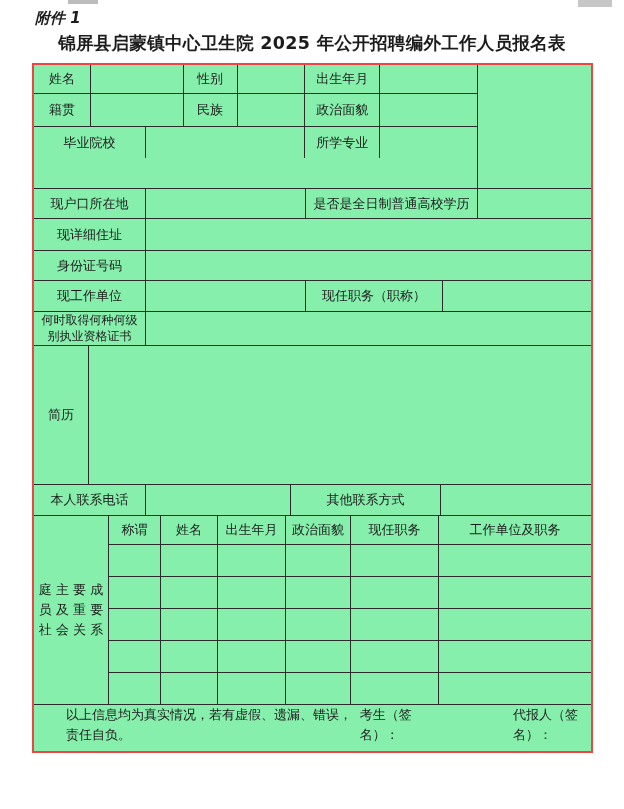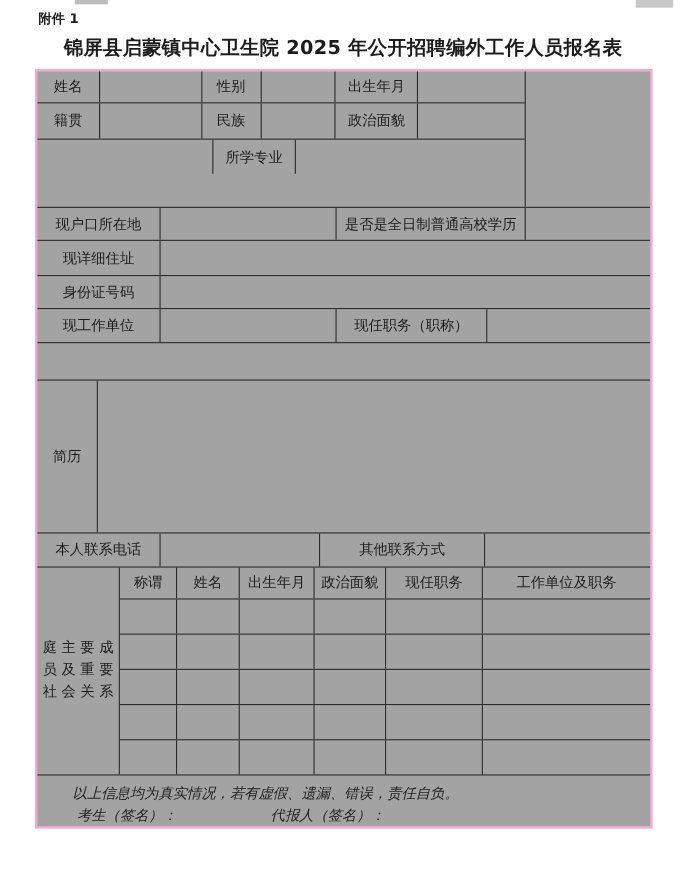--- a/index.html
+++ b/index.html
@@ -19,44 +19,45 @@
     background: #ffffff;
   }
   .artifact { position: absolute; background: #bdbdbd; }
   .artifact-left { left: 68px; top: 0; width: 30px; height: 4px; }
   .artifact-right { left: 578px; top: 0; width: 34px; height: 7px; background: #c7c7c7; }
 
   .attachment {
     position: absolute;
     left: 35px;
     top: 9px;
-    font-size: 12px;
+    font-size: 15px;
     font-weight: 700;
+    font-style: italic;
   }
   .title {
     position: absolute;
     left: 0;
     width: 624px;
     top: 31px;
     text-align: center;
     font-size: 17.5px;
     font-weight: 700;
     letter-spacing: 0.3px;
     white-space: nowrap;
   }
 
   .form-table {
     position: absolute;
     left: 32px;
     top: 63px;
     width: 557px;
-    border: 2px solid #f9a8d4;
-    display: flex;
-    flex-direction: column;
-    background: #a3a3a3;
+    border: 2px solid #ef4444;
+    display: flex;
+    flex-direction: column;
+    background: #86efac;
   }
   .trow {
     display: flex;
     flex-direction: row;
     border-bottom: 1px solid #2b2b2b;
     flex: 0 0 auto;
   }
   .trow:last-child { border-bottom: none; }
   .cell {
     box-sizing: border-box;
@@ -89,27 +90,25 @@
     justify-content: center;
   }
   .fam-label {
     font-size: 13px;
     line-height: 1.55;
     flex-direction: column;
   }
   .decl-cell {
     box-sizing: border-box;
     display: flex;
-    flex-direction: column;
     justify-content: flex-end;
     align-items: flex-start;
     padding-left: 32px;
     font-size: 13px;
     line-height: 1.5;
-    font-style: italic;
   }
   .sign-line { display: flex; flex-direction: row; gap: 85px; margin-left: 4px; }
 </style>
 </head>
 <body>
 
 <div class="page">
 
   <div class="artifact artifact-left"></div>
   <div class="artifact artifact-right"></div>
@@ -131,20 +130,21 @@
         </div>
         <div class="srow" style="height:32px">
           <div class="cell" style="width:57px">籍贯</div>
           <div class="cell" style="width:93px"></div>
           <div class="cell" style="width:54px">民族</div>
           <div class="cell" style="width:68px"></div>
           <div class="cell" style="width:75px">政治面貌</div>
           <div class="cell last" style="width:97px"></div>
         </div>
         <div class="srow" style="height:31px">
+          <div class="cell" style="width:112px">毕业院校</div>
           <div class="cell" style="width:160px"></div>
           <div class="cell" style="width:75px">所学专业</div>
           <div class="cell last" style="width:97px"></div>
         </div>
       </div>
     </div>
 
     <div class="trow" style="height:29px">
       <div class="cell" style="width:112px">现户口所在地</div>
       <div class="cell" style="width:160px"></div>
@@ -163,20 +163,24 @@
     </div>
 
     <div class="trow" style="height:30px">
       <div class="cell" style="width:112px">现工作单位</div>
       <div class="cell" style="width:160px"></div>
       <div class="cell" style="width:137px">现任职务（职称）</div>
       <div class="cell last" style="width:148px"></div>
     </div>
 
     <div class="trow" style="height:33px">
+      <div class="cell sm" style="width:112px">
+        <span>何时取得何种何级</span>
+        <span>别执业资格证书</span>
+      </div>
       <div class="cell last" style="width:445px"></div>
     </div>
 
 
     <div class="trow" style="height:138px">
       <div class="cell" style="width:55px">简历</div>
       <div class="cell last" style="width:502px"></div>
     </div>
 
     <div class="trow" style="height:30px">

